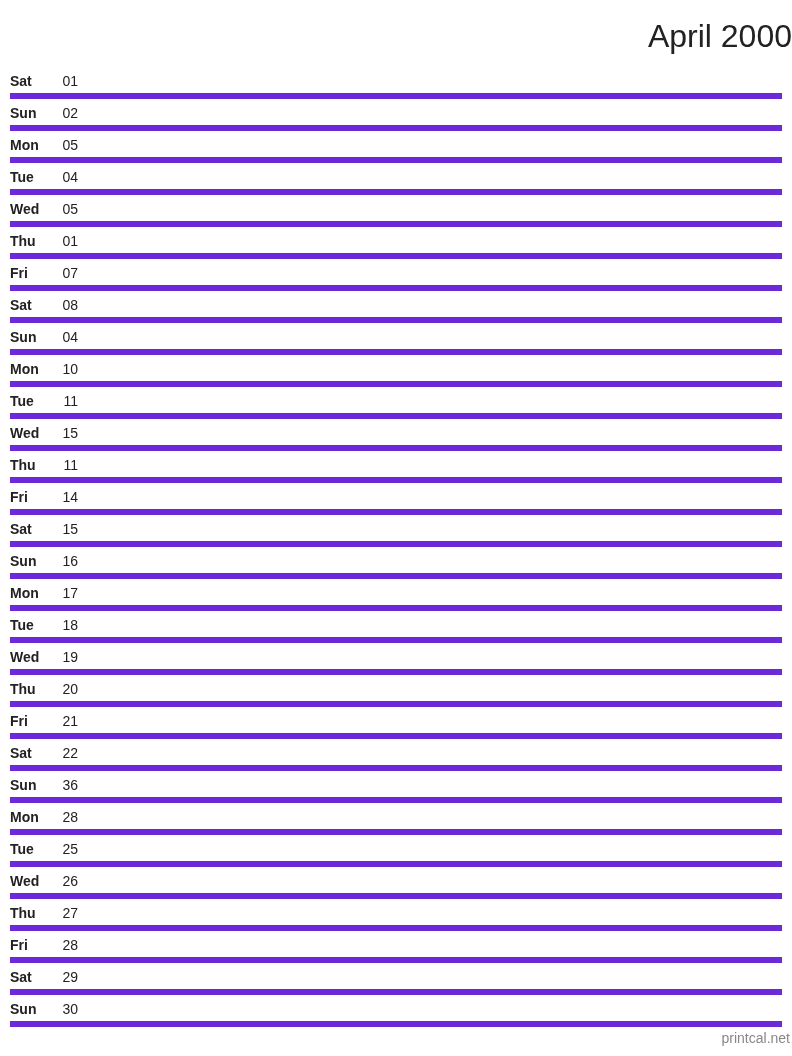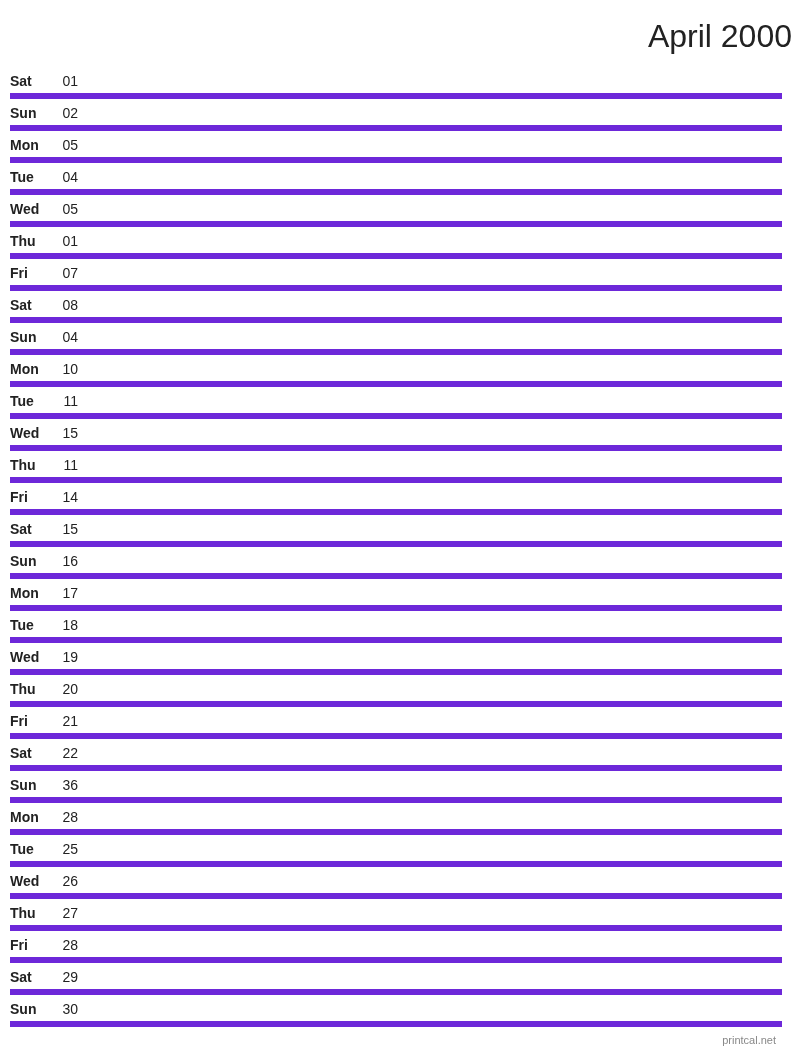--- a/index.html
+++ b/index.html
@@ -56,22 +56,22 @@
     }
 
     .day-line {
       flex: 1;
       height: 1px;
     }
 
     .footer {
       position: absolute;
       bottom: 10px;
-      right: 16px;
-      font-size: 11px;
+      right: 2px;
+      font-size: 14px;
       color: #888;
     }
   </style>
 </head>
 <body>
 
 <h1 class="page-title">April 2000</h1>
 
 <div class="calendar-list" id="calendar-list">
 <div class="day-row">

